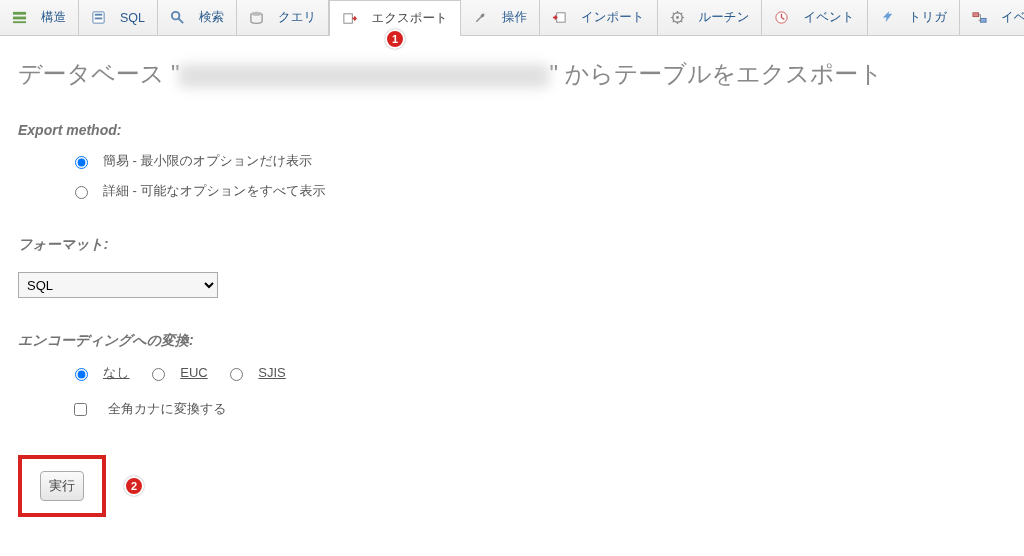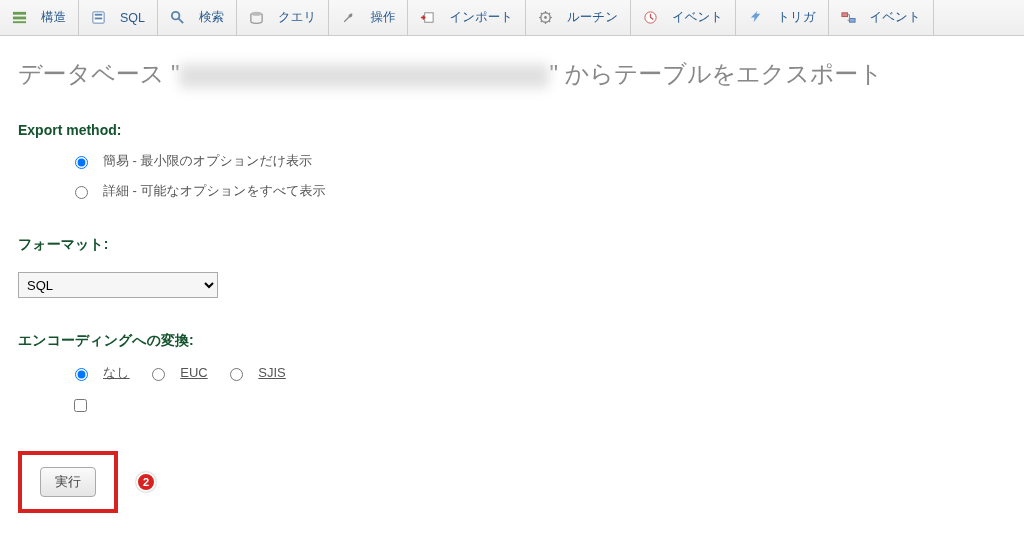--- a/index.html
+++ b/index.html
@@ -49,35 +49,35 @@
   h2.title {
     font-weight:normal; color:#888; font-size:24px;
     margin:10px 0 32px 0;
   }
   .blur {
     display:inline-block; width:370px; height:24px;
     background:#e0e0e0; filter:blur(6px); border-radius:4px;
     vertical-align:middle;
   }
 
-  .section-head { font-weight:bold; color:#14532d; margin:14px 0 10px 0; font-size:14px; }
+  .section-head { font-weight:bold; color:#737373; margin:14px 0 10px 0; font-size:14px;font-style:italic; }
   .opt-block { padding-left:52px; line-height:2; color:#555; font-size:13px; }
   .opt-block label { display:inline-flex; align-items:center; gap:12px; }
 
   select.fmt {
     width:200px; height:26px; border:1px solid #aaa; background:#f6f6f6;
     font-size:13px; padding:1px 4px; margin-top:8px;
   }
 
   .enc-row label { display:inline-flex; align-items:center; margin-right:14px;text-decoration:underline; }
 
   .submit-area { margin-top:30px; display:flex; align-items:center; gap:18px; }
   .submit-frame { border:4px solid #d8221f; padding:12px 18px; }
   button.exec {
-    padding:5px 14px; font-size:13px;
+    padding:5px 8px; font-size:13px;
     background:linear-gradient(#fafafa,#e5e5e5);
     border:1px solid #aaa; border-radius:4px;
     cursor:pointer; color:#444;
   }
   .badge2 {
     width:20px;height:20px;border-radius:50%;
     background:#d8221f;color:#fff;font-size:11px;font-weight:bold;
     display:flex;align-items:center;justify-content:center;
     border:2px solid #fff; box-shadow:0 0 2px rgba(0,0,0,.4);
   }
@@ -123,20 +123,30 @@
   <div class="tab">
     <span class="ico">
       <svg viewBox="0 0 16 16">
             <ellipse cx="8" cy="4" rx="6" ry="2.2" fill="#bbb"></ellipse>
             <path d="M2 4v8c0 1.2 2.7 2.2 6 2.2s6-1 6-2.2V4" fill="none" stroke="#999" stroke-width="1.4"></path>
           </svg>
     </span>
     <span>クエリ</span>
   </div>
 
+  <div class="tab active">
+    <span class="ico">
+      <svg viewBox="0 0 16 16">
+            <rect x="2" y="3" width="9" height="10" fill="#fff" stroke="#888"></rect>
+            <path d="M11 8h4M13 6l2 2-2 2" fill="none" stroke="#c33" stroke-width="1.6"></path>
+          </svg>
+    </span>
+    <span>エクスポート</span>
+    <span class="badge">1</span>
+  </div>
 
   <div class="tab">
     <span class="ico">
       <svg viewBox="0 0 16 16">
             <path d="M12 4a3 3 0 0 0-4 3L3 12l1 1 5-5a3 3 0 0 0 3-4z" fill="#888"></path>
           </svg>
     </span>
     <span>操作</span>
   </div>
 
@@ -230,20 +240,21 @@
         <input type="radio" name="enc" style="">
         <span>EUC</span>
       </label>
       <label>
         <input type="radio" name="enc" style="">
         <span>SJIS</span>
       </label>
     </div>
     <label style="margin-top:6px;display:inline-flex">
       <input type="checkbox" style="">
+      <span style="margin-left:6px">全角カナに変換する</span>
     </label>
   </div>
 
   
   <div class="submit-area">
     <div class="submit-frame">
       <button class="exec">実行</button>
     </div>
     <span class="badge2">2</span>
   </div>

